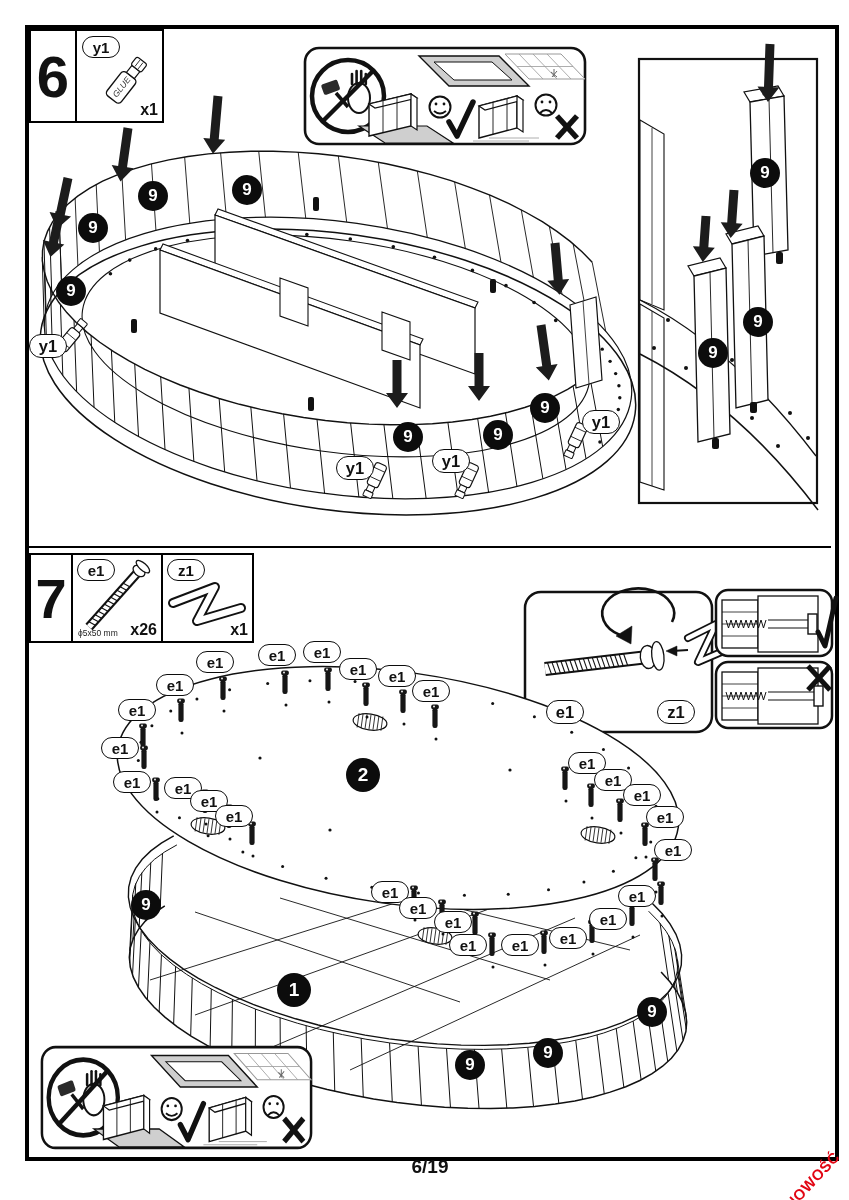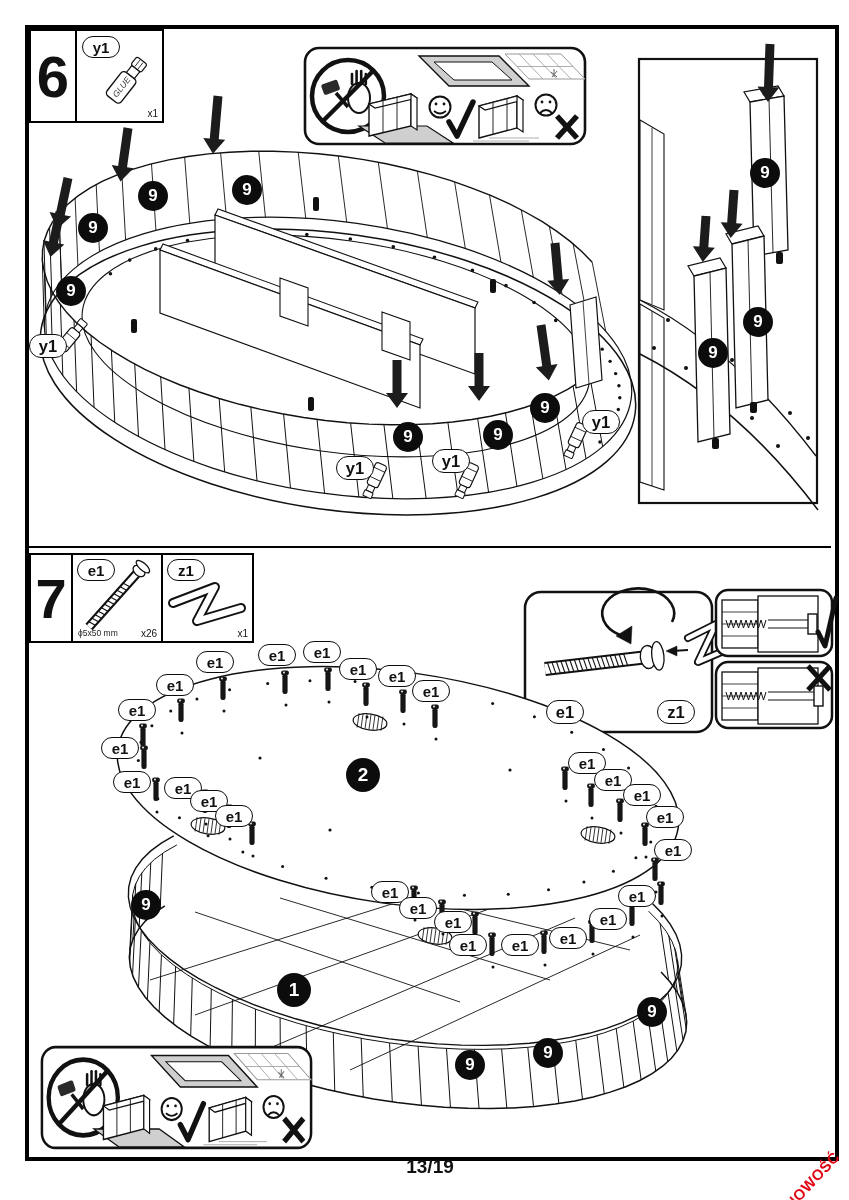--- a/index.html
+++ b/index.html
@@ -3,21 +3,21 @@
 <meta charset="utf-8">
 <style>
   html,body{margin:0;padding:0;background:#fff;}
   #page{position:relative;width:849px;height:1200px;background:#fff;overflow:hidden;
         font-family:"Liberation Sans","DejaVu Sans",sans-serif;color:#111;}
   #frame{position:absolute;left:25px;top:25px;width:806px;height:1128px;border:4px solid #000;}
   #divider{position:absolute;left:29px;top:546px;width:802px;height:0;border-top:2px solid #000;}
   .box{position:absolute;border:2.5px solid #000;background:#fff;}
   .cell{position:absolute;top:0;height:100%;box-sizing:border-box;}
   .stepnum{display:flex;align-items:center;justify-content:center;font-weight:bold;font-size:58px;}
-  .qty{position:absolute;right:4px;bottom:2px;font-weight:normal;font-size:10px;}
+  .qty{position:absolute;right:4px;bottom:2px;font-weight:bold;font-size:16px;}
   .size{position:absolute;left:5px;bottom:3px;font-size:8.5px;color:#222;}
   .mk{position:absolute;transform:translate(-50%,-50%);display:flex;align-items:center;justify-content:center;z-index:30;}
   .mk9{width:30px;height:30px;border-radius:50%;background:#0c0c0c;color:#fff;font-weight:bold;font-size:17px;}
   .mkpart{width:34px;height:34px;border-radius:50%;background:#0c0c0c;color:#fff;font-weight:bold;font-size:19px;}
   .mkoval{min-width:24px;height:20px;padding:0 6px;border:1.8px solid #0c0c0c;border-radius:13px;
           background:#fff;font-weight:bold;font-size:15px;}
   .mky{height:22px;font-size:16.5px;}
   .ovallabel{position:absolute;min-width:24px;height:20px;padding:0 6px;border:1.8px solid #0c0c0c;border-radius:13px;
           background:#fff;font-weight:bold;font-size:15px;display:flex;align-items:center;justify-content:center;}
   svg{position:absolute;overflow:visible;}
@@ -706,15 +706,15 @@
       <div class="mk mkoval" style="left: 418px; top: 908px;">e1</div>
       <div class="mk mkoval" style="left: 453px; top: 922px;">e1</div>
       <div class="mk mkoval" style="left: 468px; top: 945px;">e1</div>
       <div class="mk mkoval" style="left: 520px; top: 945px;">e1</div>
       <div class="mk mkoval mky" style="left: 565px; top: 712px;">e1</div>
       <div class="mk mkoval mky" style="left: 676px; top: 712px;">z1</div>
       <div class="mk mkpart" style="left: 363px; top: 775px;">2</div>
       <div class="mk mkpart" style="left: 294px; top: 990px;">1</div>
     </div>
 
-  <div id="pagenum">13/19</div>
+  <div id="pagenum">6/19</div>
   <div id="badge" style="color: rgb(226, 6, 19);">NOWOŚĆ</div>
 </div>
 
 </body></html>

